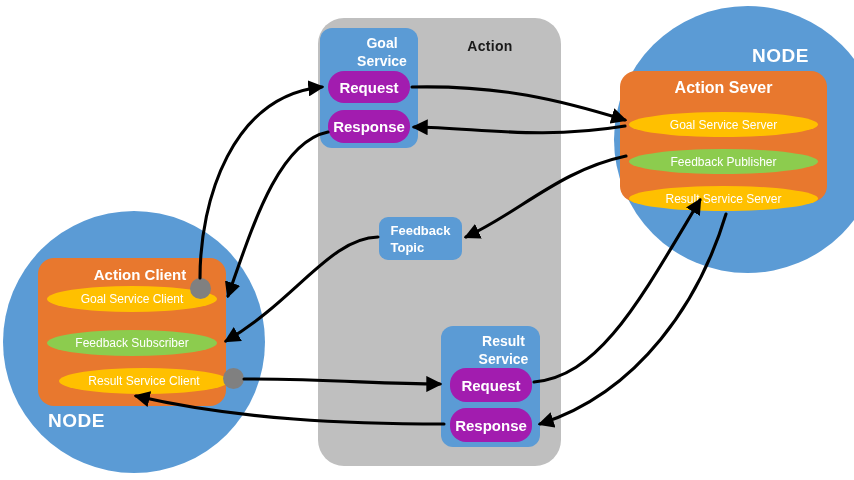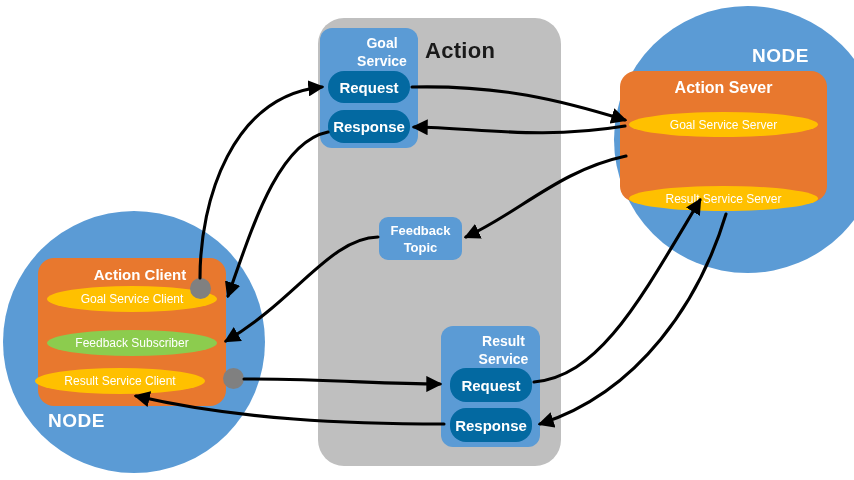--- a/index.html
+++ b/index.html
@@ -27,23 +27,23 @@
     position: absolute;
     left: 318px; top: 18px;
     width: 243px; height: 448px;
     background: #bfbfbf;
     border-radius: 26px;
   }
   .action-title {
     position: absolute;
     left: 425px; top: 38px;
     width: 130px;
-    text-align: left;
+    text-align: center;
     color: #1a1a1a;
-    font-size: 22px;
+    font-size: 14px;
     font-weight: bold;
     letter-spacing: .3px;
   }
 
   
   .node-circle {
     position: absolute;
     background: #5b9bd5;
     border-radius: 50%;
   }
@@ -90,21 +90,21 @@
     color: #ffffff;
     font-size: 12px;
     font-weight: normal;
     white-space: nowrap;
   }
   .pill-yellow { background: #ffc000; }
   .pill-green  { background: #8ccc4e; }
 
   #pill-goal-client     { left: 47px;  top: 286px; width: 170px; height: 26px; }
   #pill-feedback-sub    { left: 47px;  top: 330px; width: 170px; height: 26px; }
-  #pill-result-client   { left: 35px;  top: 368px; width: 170px; height: 26px; }
+  #pill-result-client   { left: 59px;  top: 368px; width: 170px; height: 26px; }
 
   #pill-goal-server     { left: 629px; top: 112px; width: 189px; height: 25px; }
   #pill-feedback-pub    { left: 629px; top: 149px; width: 189px; height: 25px; }
   #pill-result-server   { left: 629px; top: 186px; width: 189px; height: 25px; }
 
   
   .svc-box {
     position: absolute;
     background: #5b9bd5;
     border-radius: 12px;
@@ -119,21 +119,21 @@
     text-align: center;
     color: #ffffff;
     font-size: 14px;
     font-weight: bold;
     line-height: 18px;
     padding-left: 26px;
   }
 
   .rr-chip {
     position: absolute;
-    background: #0369a1;
+    background: #a21caf;
     border-radius: 16px;
     display: flex;
     align-items: center;
     justify-content: center;
     color: #ffffff;
     font-size: 15px;
     font-weight: bold;
   }
   #goal-request    { left: 328px; top: 71px;  width: 82px; height: 32px; }
   #goal-response   { left: 328px; top: 110px; width: 82px; height: 33px; }
@@ -143,21 +143,20 @@
   
   #feedback-topic-box {
     position: absolute;
     left: 379px; top: 217px;
     width: 83px; height: 43px;
     background: #5b9bd5;
     border-radius: 9px;
     display: flex;
     align-items: center;
     justify-content: center;
-    text-align: center;
     color: #ffffff;
     font-size: 13px;
     font-weight: bold;
     line-height: 17px;
   }
 
   
   .conn-dot {
     position: absolute;
     width: 21px; height: 21px;
@@ -184,20 +183,21 @@
 
   <div class="action-box" id="action-server-box">
     <div class="action-box-title" id="action-server-title">Action Sever</div>
   </div>
 
   <div class="pill pill-green" id="pill-feedback-sub">Feedback Subscriber</div>
   <div class="pill pill-yellow" id="pill-goal-client">Goal Service Client</div>
   <div class="pill pill-yellow" id="pill-result-client">Result Service Client</div>
 
   <div class="pill pill-yellow" id="pill-goal-server">Goal Service Server</div>
+  <div class="pill pill-green" id="pill-feedback-pub">Feedback Publisher</div>
   <div class="pill pill-yellow" id="pill-result-server">Result Service Server</div>
 
   <div class="node-label" id="node-left-label">NODE</div>
   <div class="node-label" id="node-right-label">NODE</div>
 
   <div class="svc-box" id="goal-service-box">
     <div class="svc-title">
       <span>Goal</span><br>
       <span>Service</span>
     </div>

